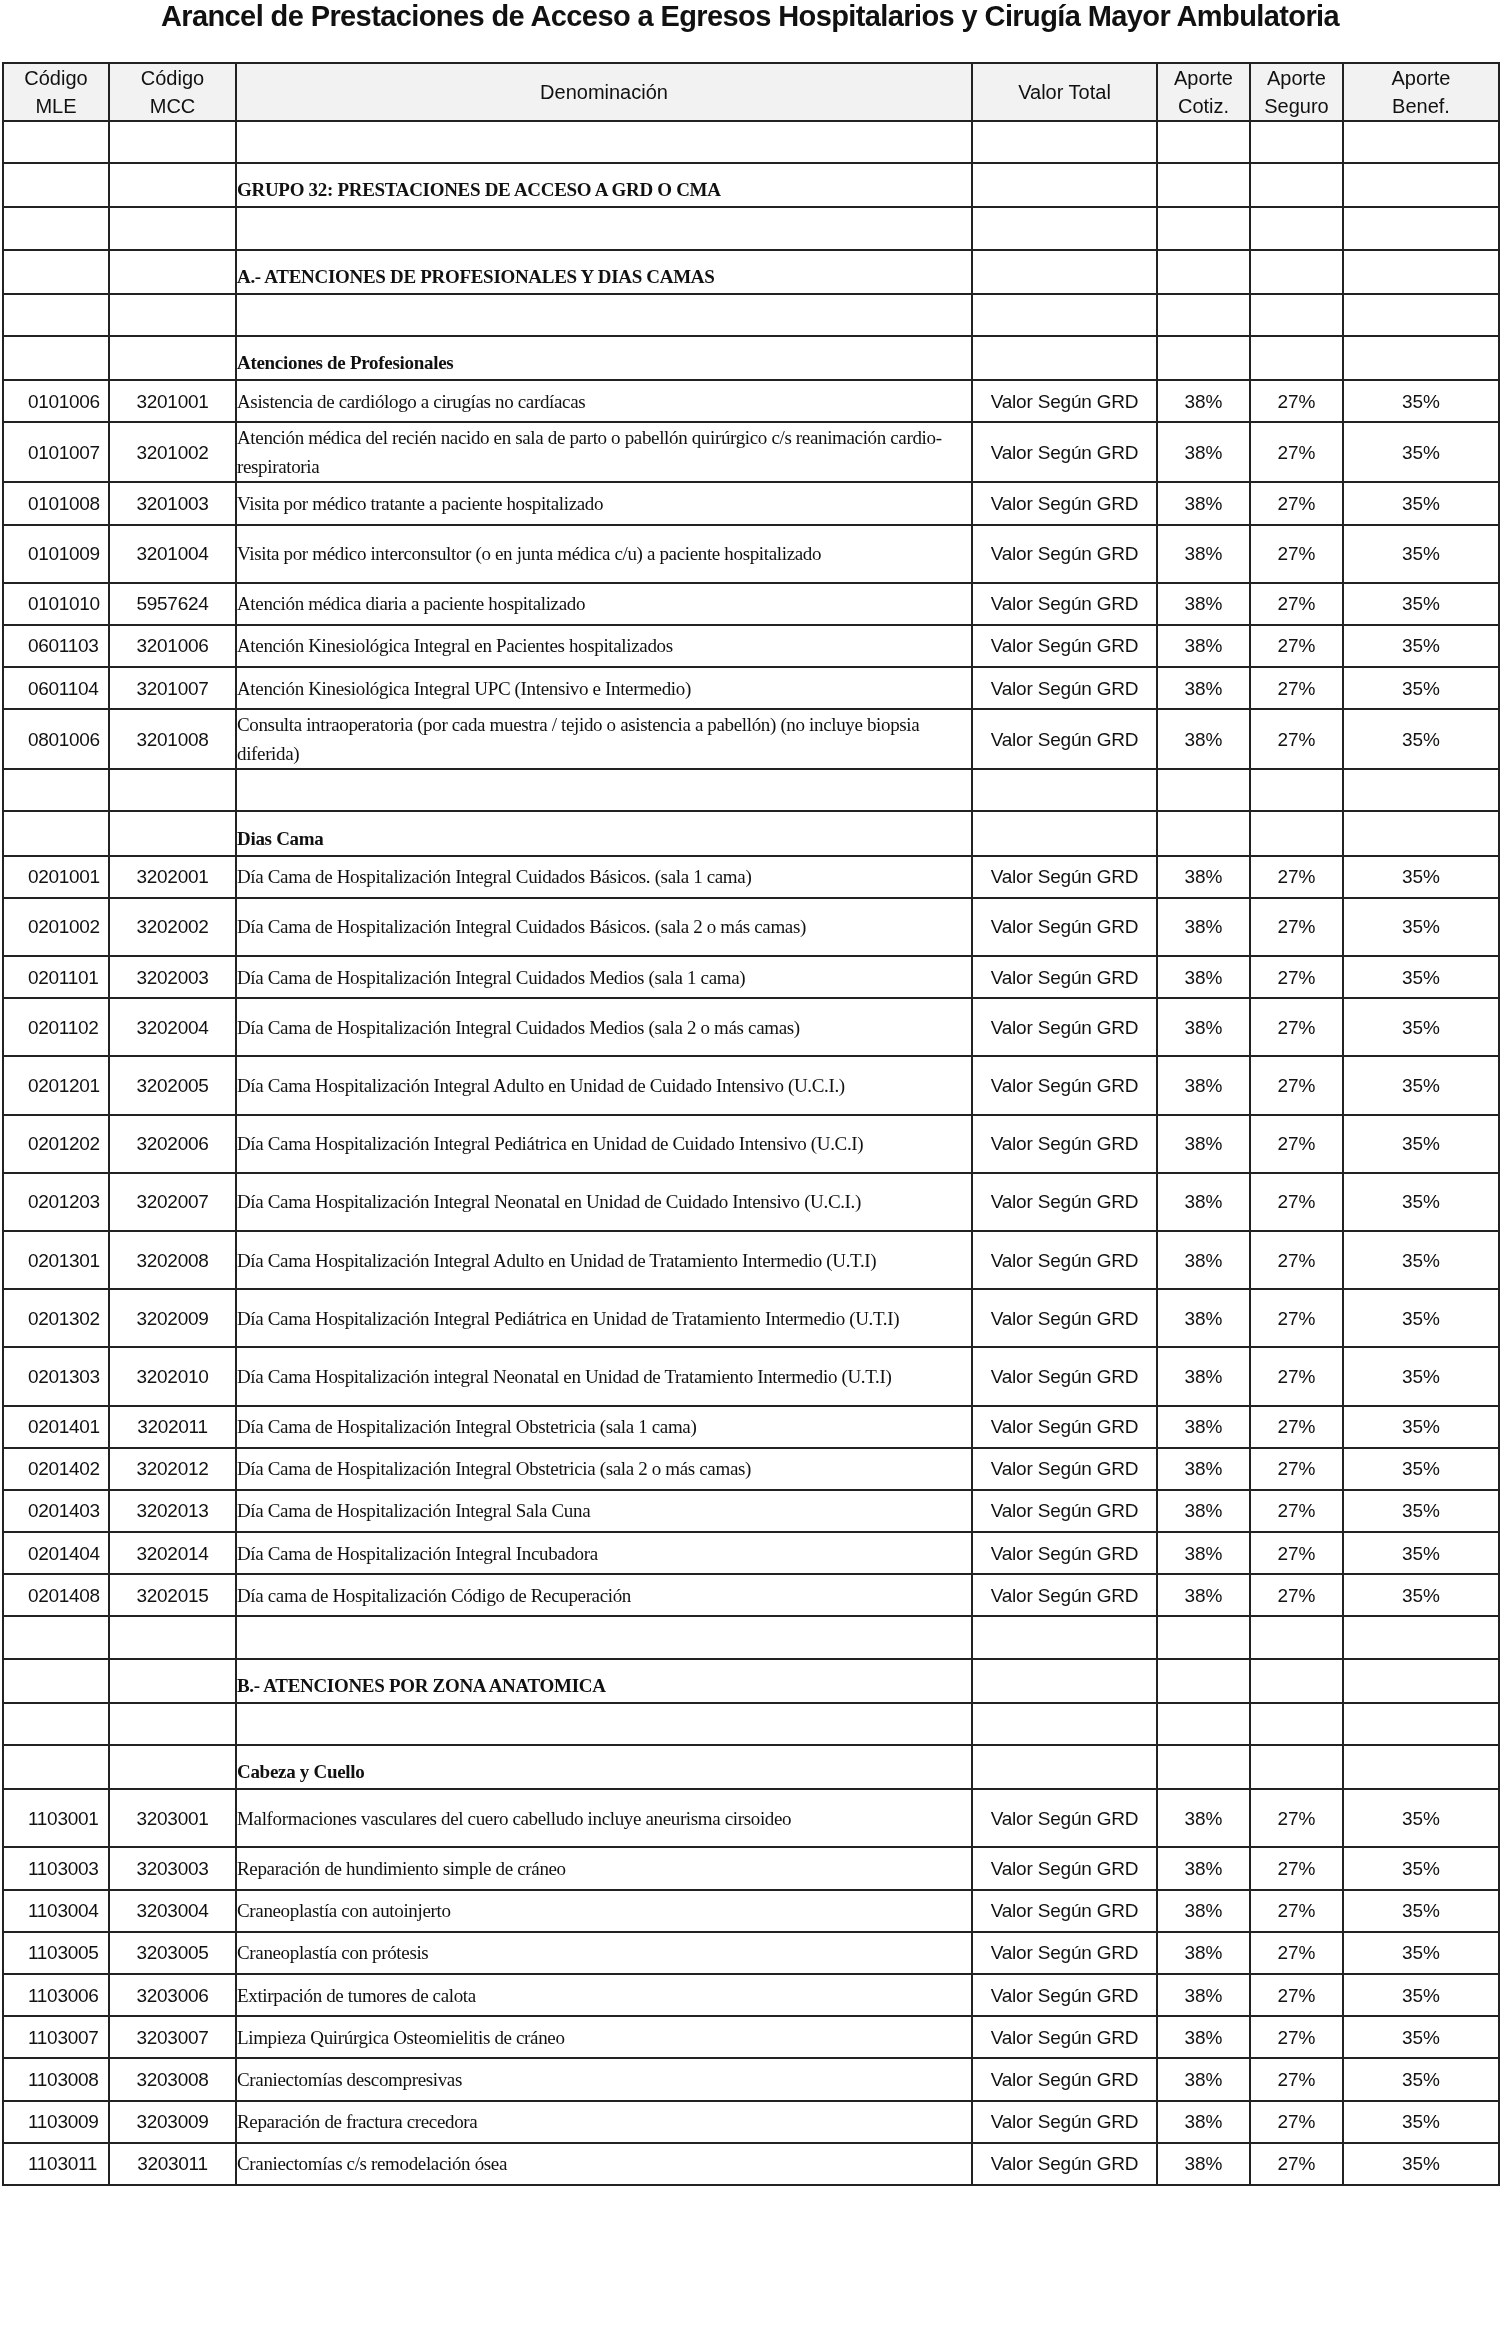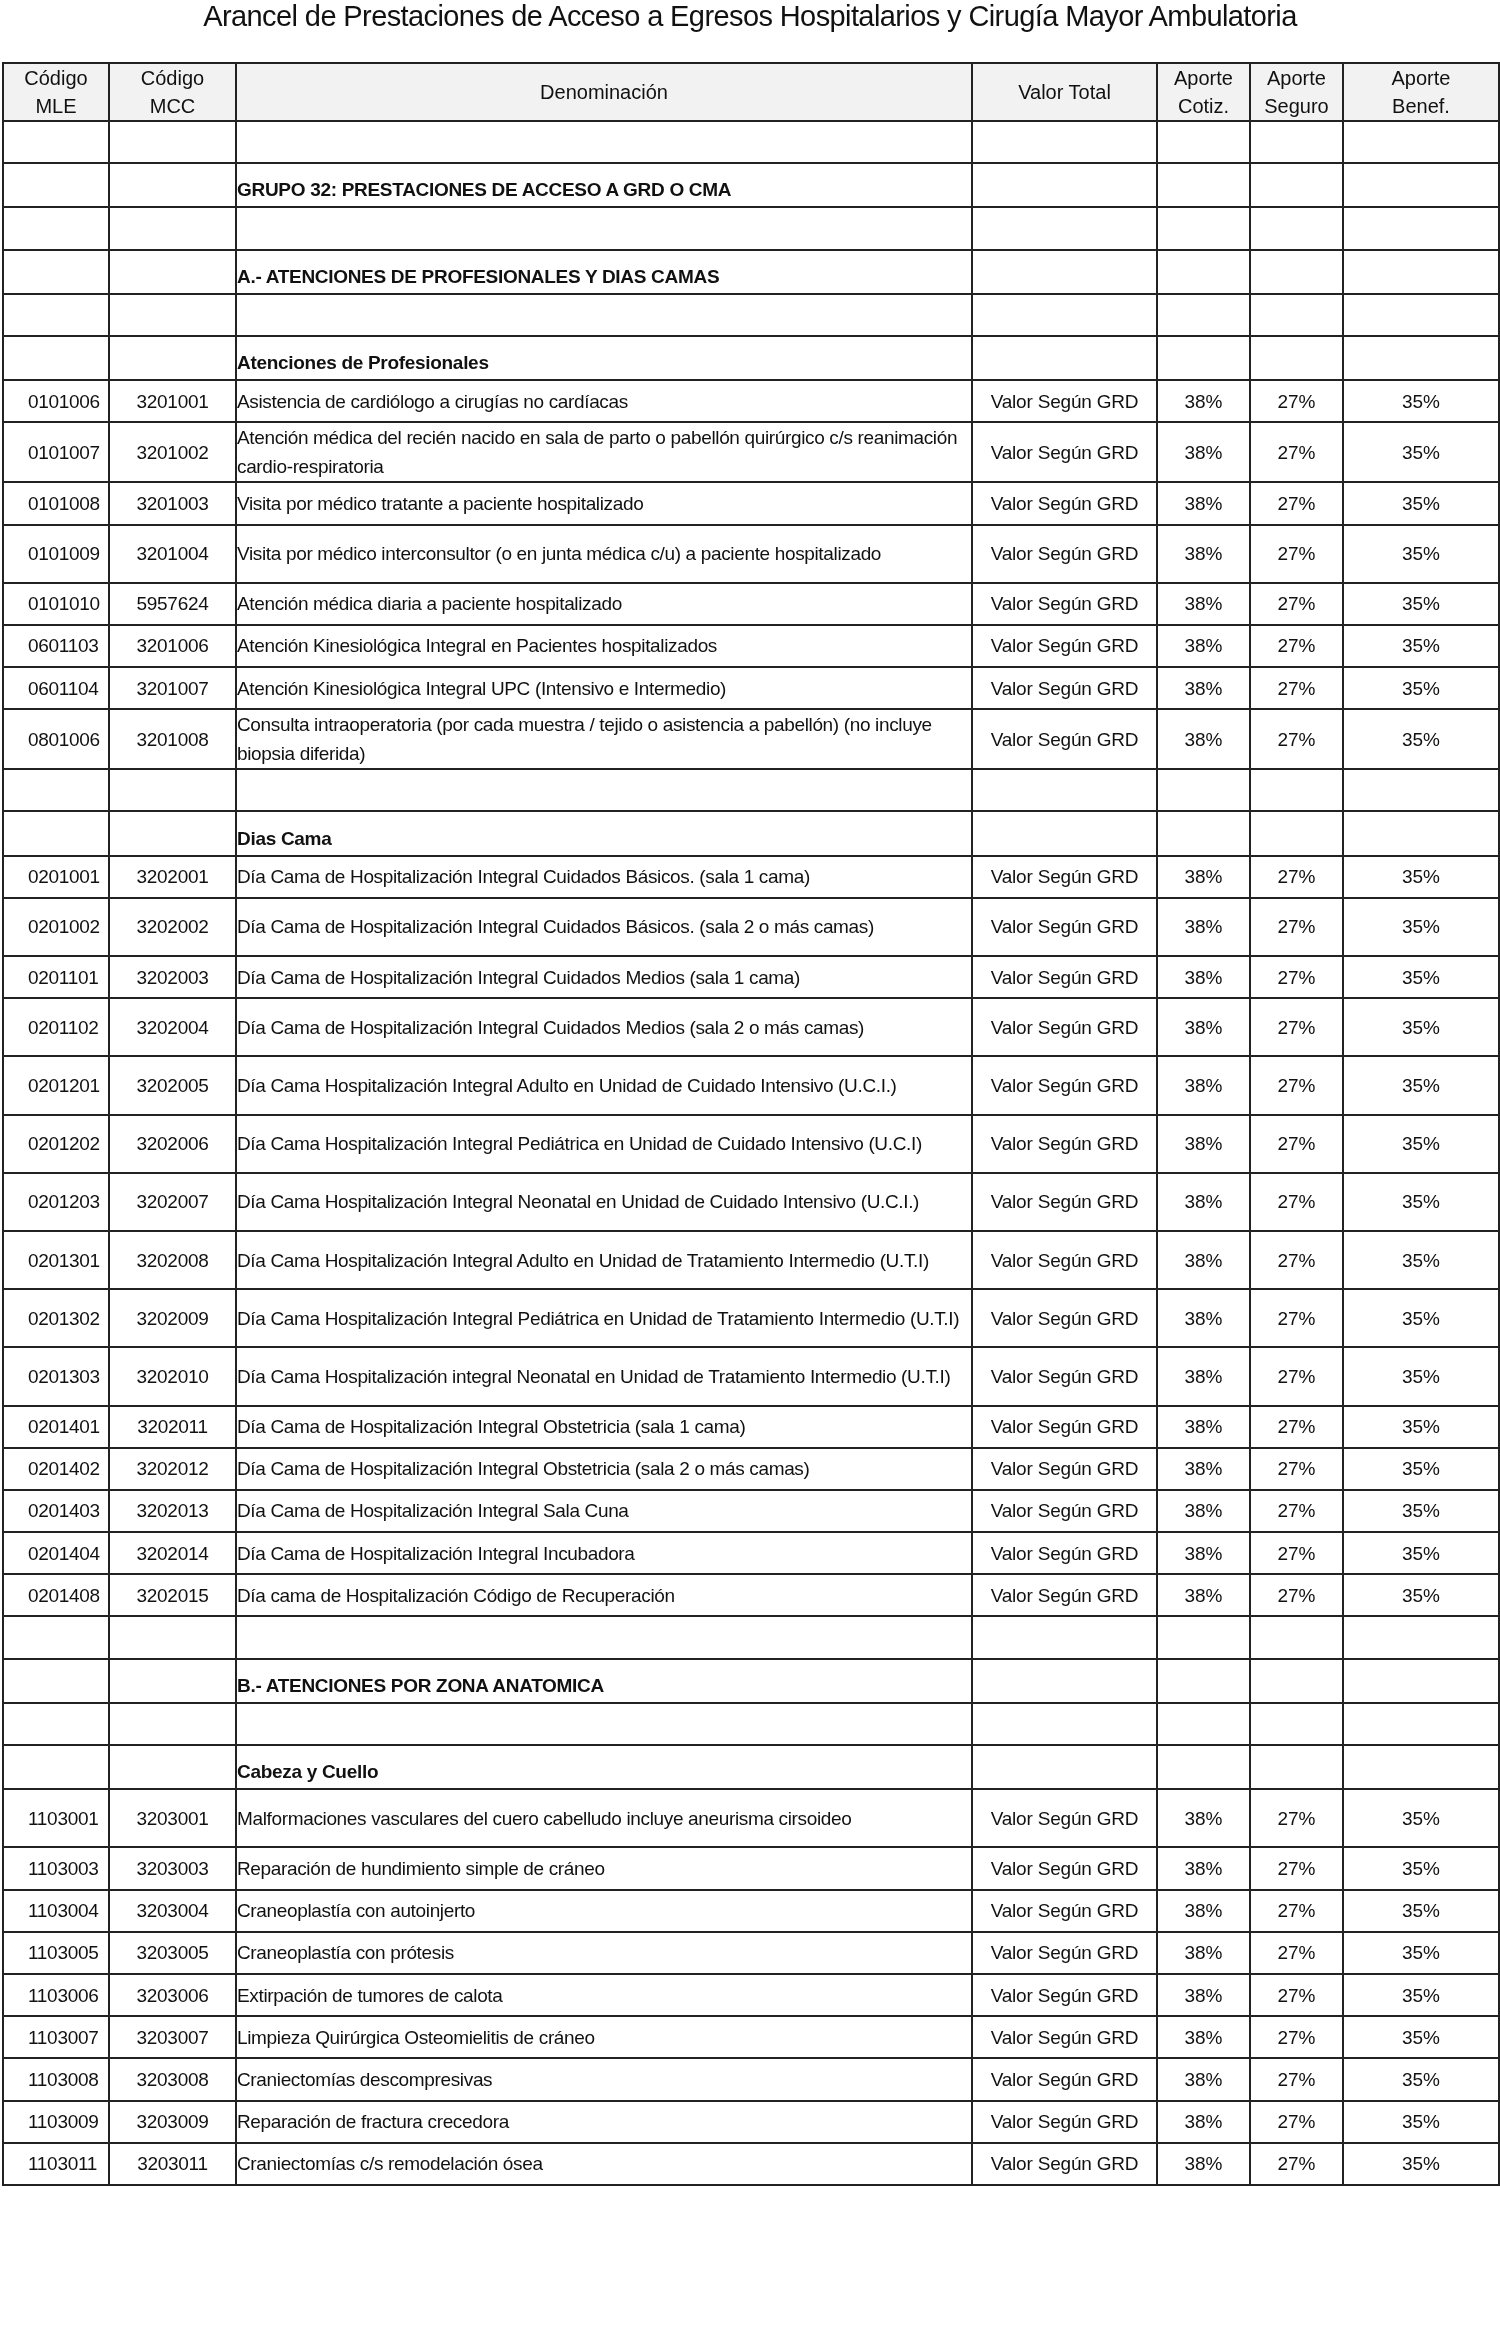--- a/index.html
+++ b/index.html
@@ -1,33 +1,33 @@
 <!DOCTYPE html>
 <html><head>
 <meta charset="utf-8">
 <style>
   html, body { margin: 0; padding: 0; background: #ffffff; }
   body { width: 1500px; height: 2350px; position: relative; overflow: hidden;
          font-family: "Liberation Sans", sans-serif; color: #111; }
   .title { position: absolute; left: 0; top: 0; width: 1500px; height: 40px;
-           text-align: center; font-weight: normal; font-size: 29px; line-height: 32px;
+           text-align: center; font-weight: bold; font-size: 29px; line-height: 32px;
            letter-spacing: -0.6px; font-family: "Liberation Sans", sans-serif; }
   table.grid { position: absolute; left: 2px; top: 62px; width: 1496px;
                border-collapse: collapse; table-layout: fixed; }
   table.grid td, table.grid th { border: 2px solid #222; padding: 0; vertical-align: middle;
                font-size: 19px; line-height: 29px; overflow: hidden; }
   table.grid th { background: #f2f2f2; font-weight: normal; height: 56px; text-align: center;
                line-height: 28px; font-size: 20px; }
   col.c1 { width: 106px; } col.c2 { width: 127px; } col.c3 { width: 736px; }
   col.c4 { width: 185px; } col.c5 { width: 93px; } col.c6 { width: 93px; } col.c7 { width: 156px; }
   tr.single td { height: 40.2px; }
   tr.double td { height: 56.2px; }
   td.code { text-align: center; letter-spacing: -0.3px; }
   td.code.mle { text-align: left; padding-left: 24px; }
-  td.desc { padding-left: 11px; padding-right: 4px; letter-spacing: -0.35px; line-height: 28px; }
+  td.desc { padding-left: 11px; padding-right: 4px; letter-spacing: -0.35px; line-height: 28px; font-family: Liberation Serif, serif; }
   td.desc.heading { font-weight: bold; letter-spacing: -0.3px; }
   tr.section td.desc { vertical-align: bottom; padding-bottom: 2px; }
   td.valor { text-align: center; letter-spacing: -0.2px; border-radius: 12px; }
   td.pct { text-align: center; }
 </style>
 </head>
 <body>
 
 <div class="title">Arancel de Prestaciones de Acceso a Egresos Hospitalarios y Cirugía Mayor Ambulatoria</div>
 

